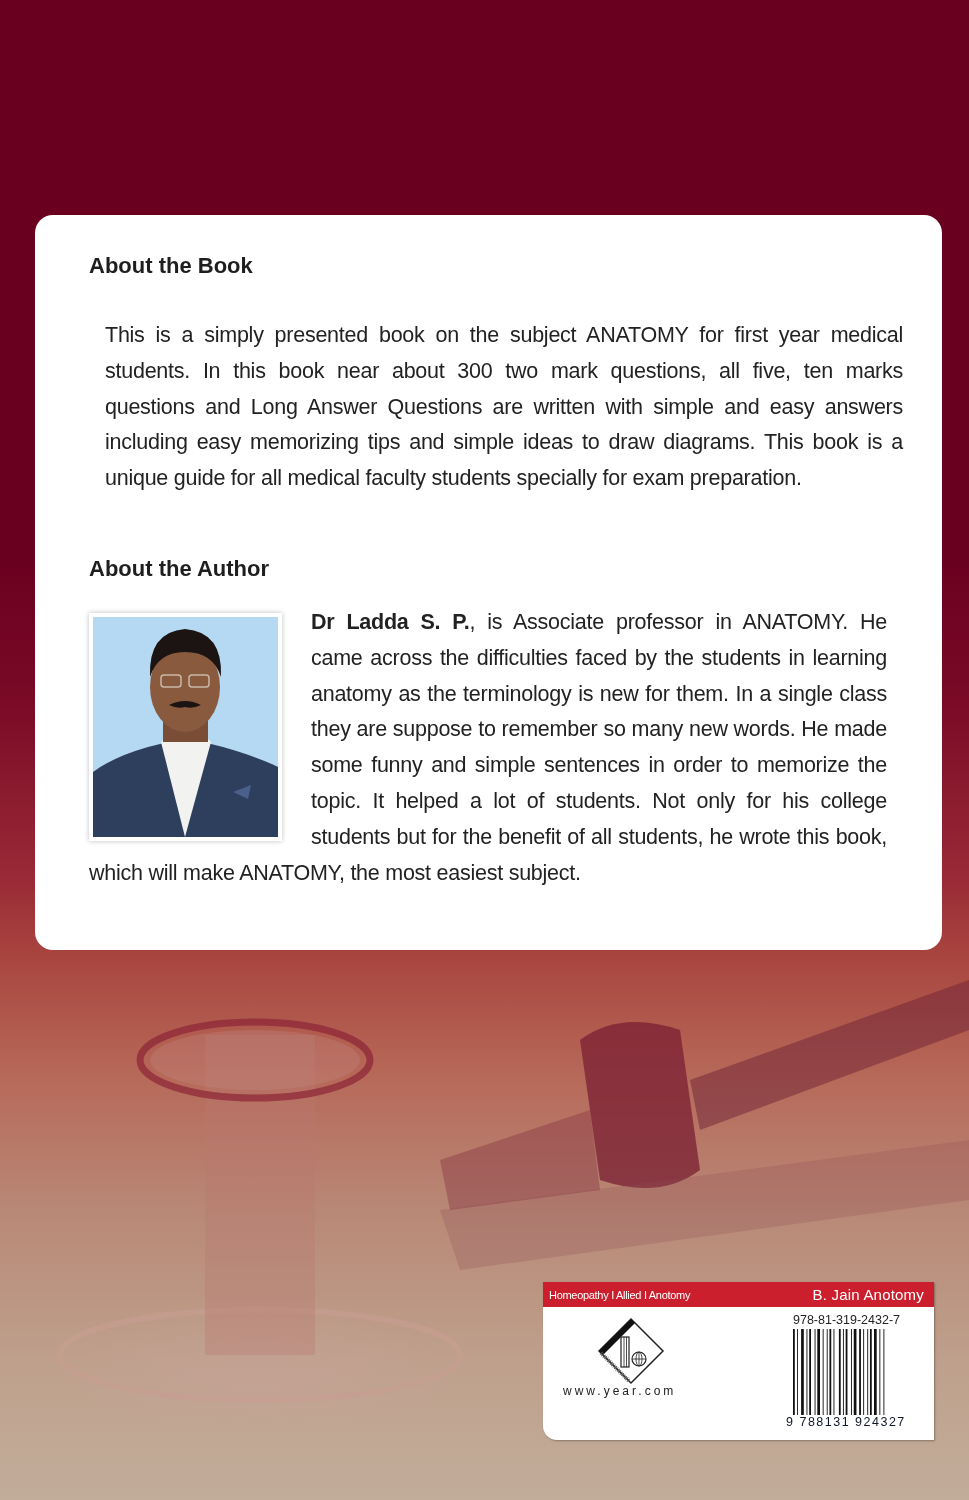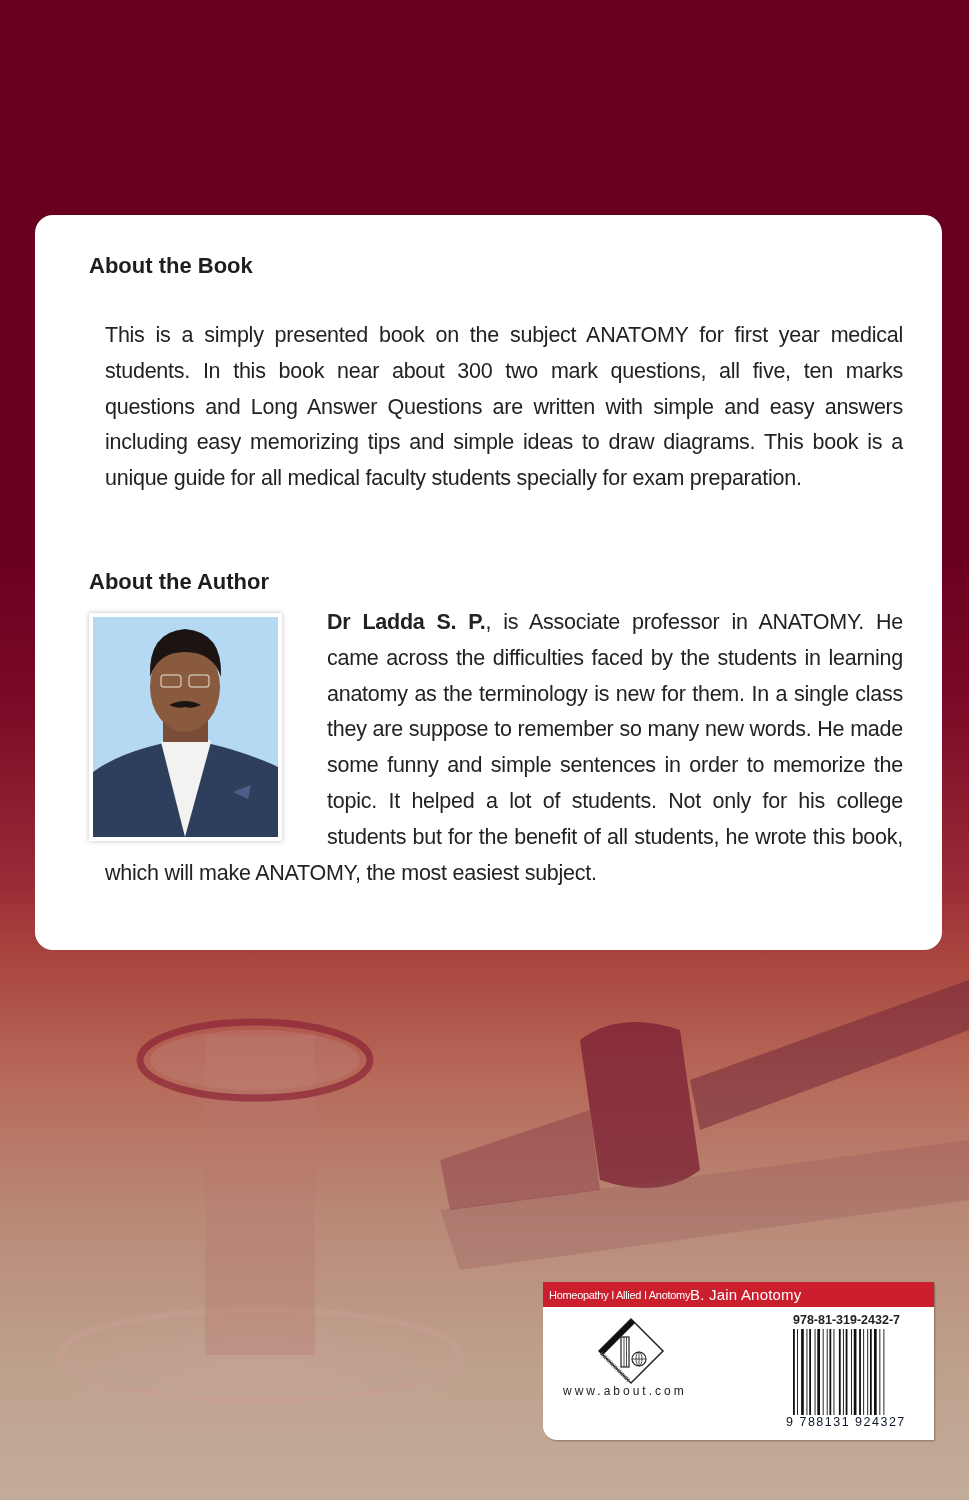--- a/index.html
+++ b/index.html
@@ -20,37 +20,37 @@
       position: absolute; left: 54px; width: 798px; font-size: 21.5px; line-height: 35.8px;
       color: #222; text-align: justify; margin: 16px;
       font-family: "Liberation Sans", sans-serif; letter-spacing: -0.25px;
     }
     .photo-frame {
       position: absolute; left: 54px; top: 398px; width: 193px; height: 228px;
       background: #fff; box-shadow: 0 0 5px rgba(0,0,0,0.25); padding: 4px; box-sizing: border-box;
     }
     .author-text {
       position: absolute; left: 54px; top: 390px; width: 798px; font-size: 21.5px; line-height: 35.8px;
-      color: #222; text-align: justify; margin: 0; letter-spacing: -0.25px; padding-left: 16px;
+      color: #222; text-align: justify; margin: 0; letter-spacing: -0.25px;
     }
     .float-spacer { float: left; width: 222px; height: 230px; }
     .barcode-box {
       position: absolute; left: 543px; top: 1282px; width: 391px; height: 158px;
       background: #fff; border-radius: 0 0 0 14px; box-shadow: 1px 1px 2px rgba(0,0,0,0.3);
       overflow: hidden;
     }
     .bc-header {
       height: 25px; background: #cc1f2d; color: #fff; display: flex; align-items: center;
-      padding: 0 10px 0 6px;
+      justify-content: space-between; padding: 0 10px 0 6px;
     }
     .bc-subjects { font-size: 11px; letter-spacing: -0.3px; }
     .bc-brand { font-size: 15px; letter-spacing: 0.2px; }
     .bc-logo { position: absolute; left: 52px; top: 33px; width: 72px; height: 72px; }
     .bc-url { position: absolute; left: 20px; top: 102px; font-size: 12px; letter-spacing: 3px; color: #222; }
-    .bc-isbn { position: absolute; left: 250px; top: 31px; font-size: 12.5px; color: #222; font-weight: bold; }
+    .bc-isbn { position: absolute; left: 250px; top: 31px; font-size: 12.5px; color: #222; }
     .bc-bars { position: absolute; left: 250px; top: 47px; width: 124px; height: 96px; }
     .bc-digits { position: absolute; left: 243px; top: 133px; font-size: 12.5px; letter-spacing: 1.5px; color: #0f172a; background: #fff; }
   </style>
 </head>
 <body>
 
 <svg class="stetho" viewBox="0 0 969 560">
   <defs>
     <radialGradient id="g1" cx="50%" cy="50%" r="50%">
       <stop offset="0%" stop-color="#c9a39a" stop-opacity="0.5"></stop>
@@ -65,21 +65,21 @@
   <path d="M580 100 Q620 70 680 90 L700 230 Q660 260 600 240 Z" fill="#7a1f33" opacity="0.75"></path>
   <path d="M440 220 L590 170 L600 250 L450 270 Z" fill="#8a3a45" opacity="0.45"></path>
   <path d="M690 140 L969 40 L969 90 L700 190 Z" fill="#6e2235" opacity="0.5"></path>
   <path d="M440 270 L969 200 L969 260 L460 330 Z" fill="#8f4a55" opacity="0.25"></path>
 </svg>
 
 <div class="card">
   <h2 class="h" style="top:38px">About the Book</h2>
   <p class="para" style="top:87px">This is a simply presented book on the subject ANATOMY for first year medical students. In this book near about 300 two mark questions, all five, ten marks questions and Long Answer Questions are written with simple and easy answers including easy memorizing tips and simple ideas to draw diagrams. This book is a unique guide for all medical faculty students specially for exam preparation.</p>
 
-  <h2 class="h" style="top:354px">About the Author</h2>
+  <h2 class="h" style="top:341px">About the Author</h2>
 
   <div class="photo-frame">
     <svg width="185" height="220" viewBox="0 0 185 220">
       <rect width="185" height="220" fill="#b5d9f2"></rect>
       <path d="M0 220 L0 155 Q20 140 55 130 L75 125 L110 125 L130 130 Q165 140 185 150 L185 220 Z" fill="#2e3f5e"></path>
       <path d="M68 125 L92 220 L118 125 L108 115 L78 115 Z" fill="#f2f2f0"></path>
       <rect x="70" y="75" width="45" height="50" fill="#7a4e36"></rect>
       <ellipse cx="92" cy="70" rx="35" ry="45" fill="#8a5a3e"></ellipse>
       <path d="M57 60 Q55 15 92 12 Q130 15 128 60 Q120 35 92 35 Q65 35 57 60 Z" fill="#1c1412"></path>
       <rect x="68" y="58" width="20" height="12" rx="3" fill="none" stroke="#c9b8a8" stroke-width="1.5"></rect>
@@ -102,21 +102,21 @@
     <path d="M4 36 L36 4 L40 8 L8 40 Z" fill="#111"></path>
     <path d="M6 38 L34 66" stroke="#555" stroke-width="4" stroke-dasharray="1 1"></path>
     <rect x="26" y="22" width="8" height="30" fill="#fff" stroke="#222" stroke-width="1.2"></rect>
     <line x1="29" y1="22" x2="29" y2="52" stroke="#222" stroke-width="0.8"></line>
     <line x1="31.5" y1="22" x2="31.5" y2="52" stroke="#222" stroke-width="0.8"></line>
     <circle cx="44" cy="44" r="7" fill="#fff" stroke="#222" stroke-width="1.2"></circle>
     <line x1="37" y1="44" x2="51" y2="44" stroke="#222" stroke-width="0.8"></line>
     <line x1="44" y1="37" x2="44" y2="51" stroke="#222" stroke-width="0.8"></line>
     <ellipse cx="44" cy="44" rx="3" ry="7" fill="none" stroke="#222" stroke-width="0.8"></ellipse>
   </svg>
-  <span class="bc-url">www.about.com</span>
+  <span class="bc-url">www.year.com</span>
   <span class="bc-isbn">978-81-319-2432-7</span>
   <svg class="bc-bars" id="barcode-svg" viewBox="0 0 124 96" preserveAspectRatio="none">
       <rect x="0" y="0" width="1.8" height="96" fill="#111"></rect>
       <rect x="4.050000000000001" y="0" width="0.9" height="96" fill="#111"></rect>
       <rect x="8.100000000000001" y="0" width="2.7" height="96" fill="#111"></rect>
       <rect x="13.500000000000002" y="0" width="0.9" height="96" fill="#111"></rect>
       <rect x="16.200000000000003" y="0" width="1.8" height="96" fill="#111"></rect>
       <rect x="21.6" y="0" width="0.9" height="96" fill="#111"></rect>
       <rect x="24.300000000000004" y="0" width="2.7" height="96" fill="#111"></rect>
       <rect x="29.700000000000006" y="0" width="0.9" height="96" fill="#111"></rect>

